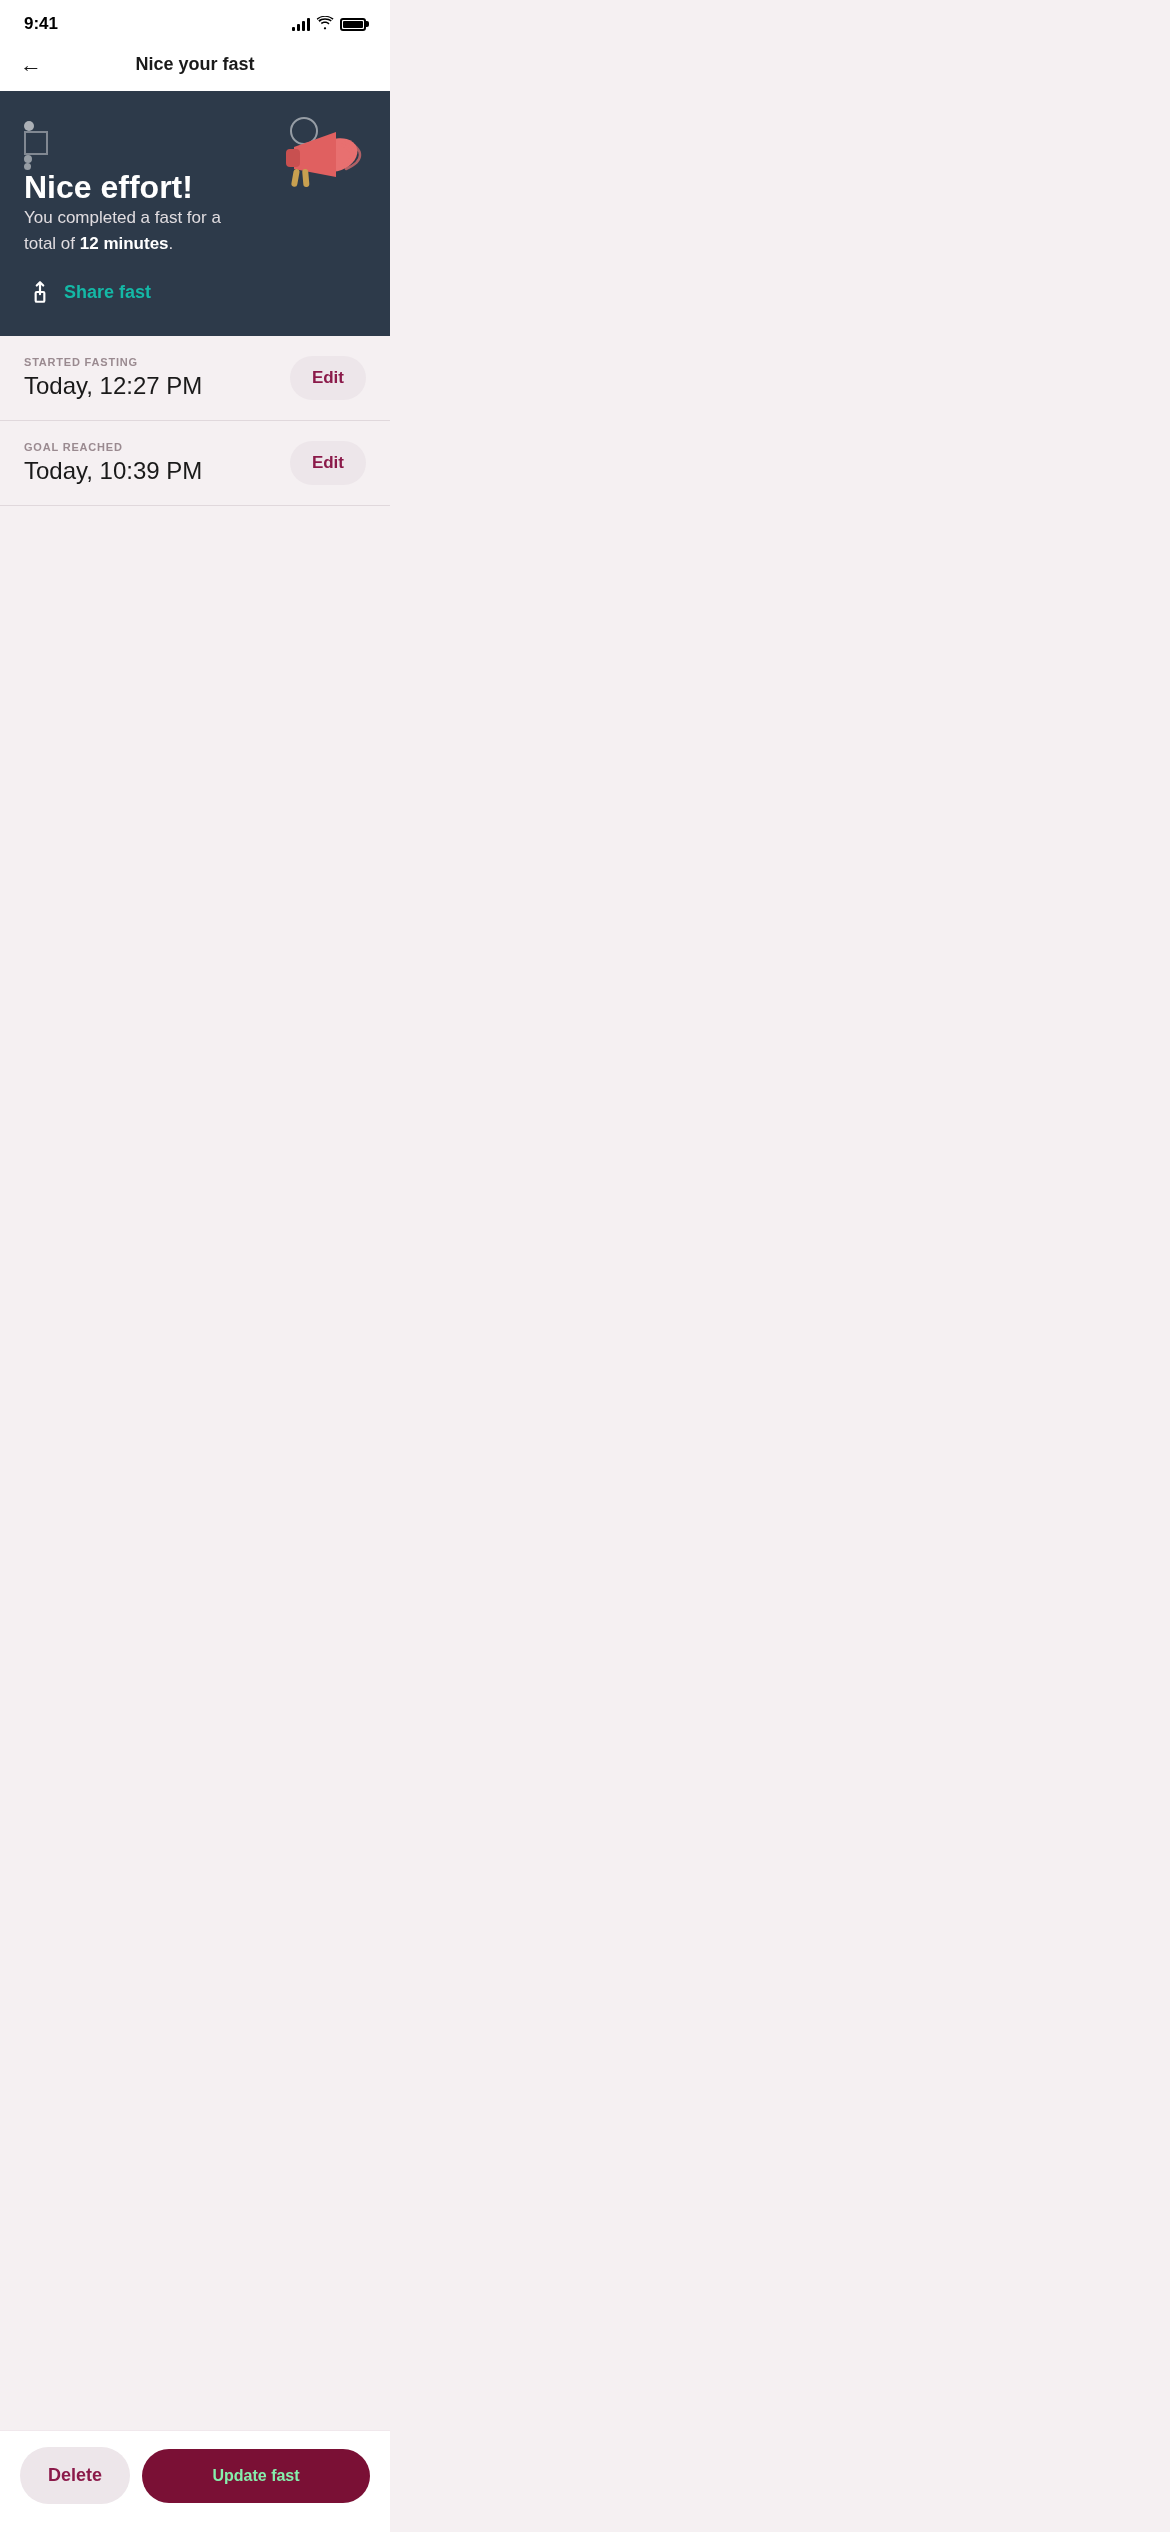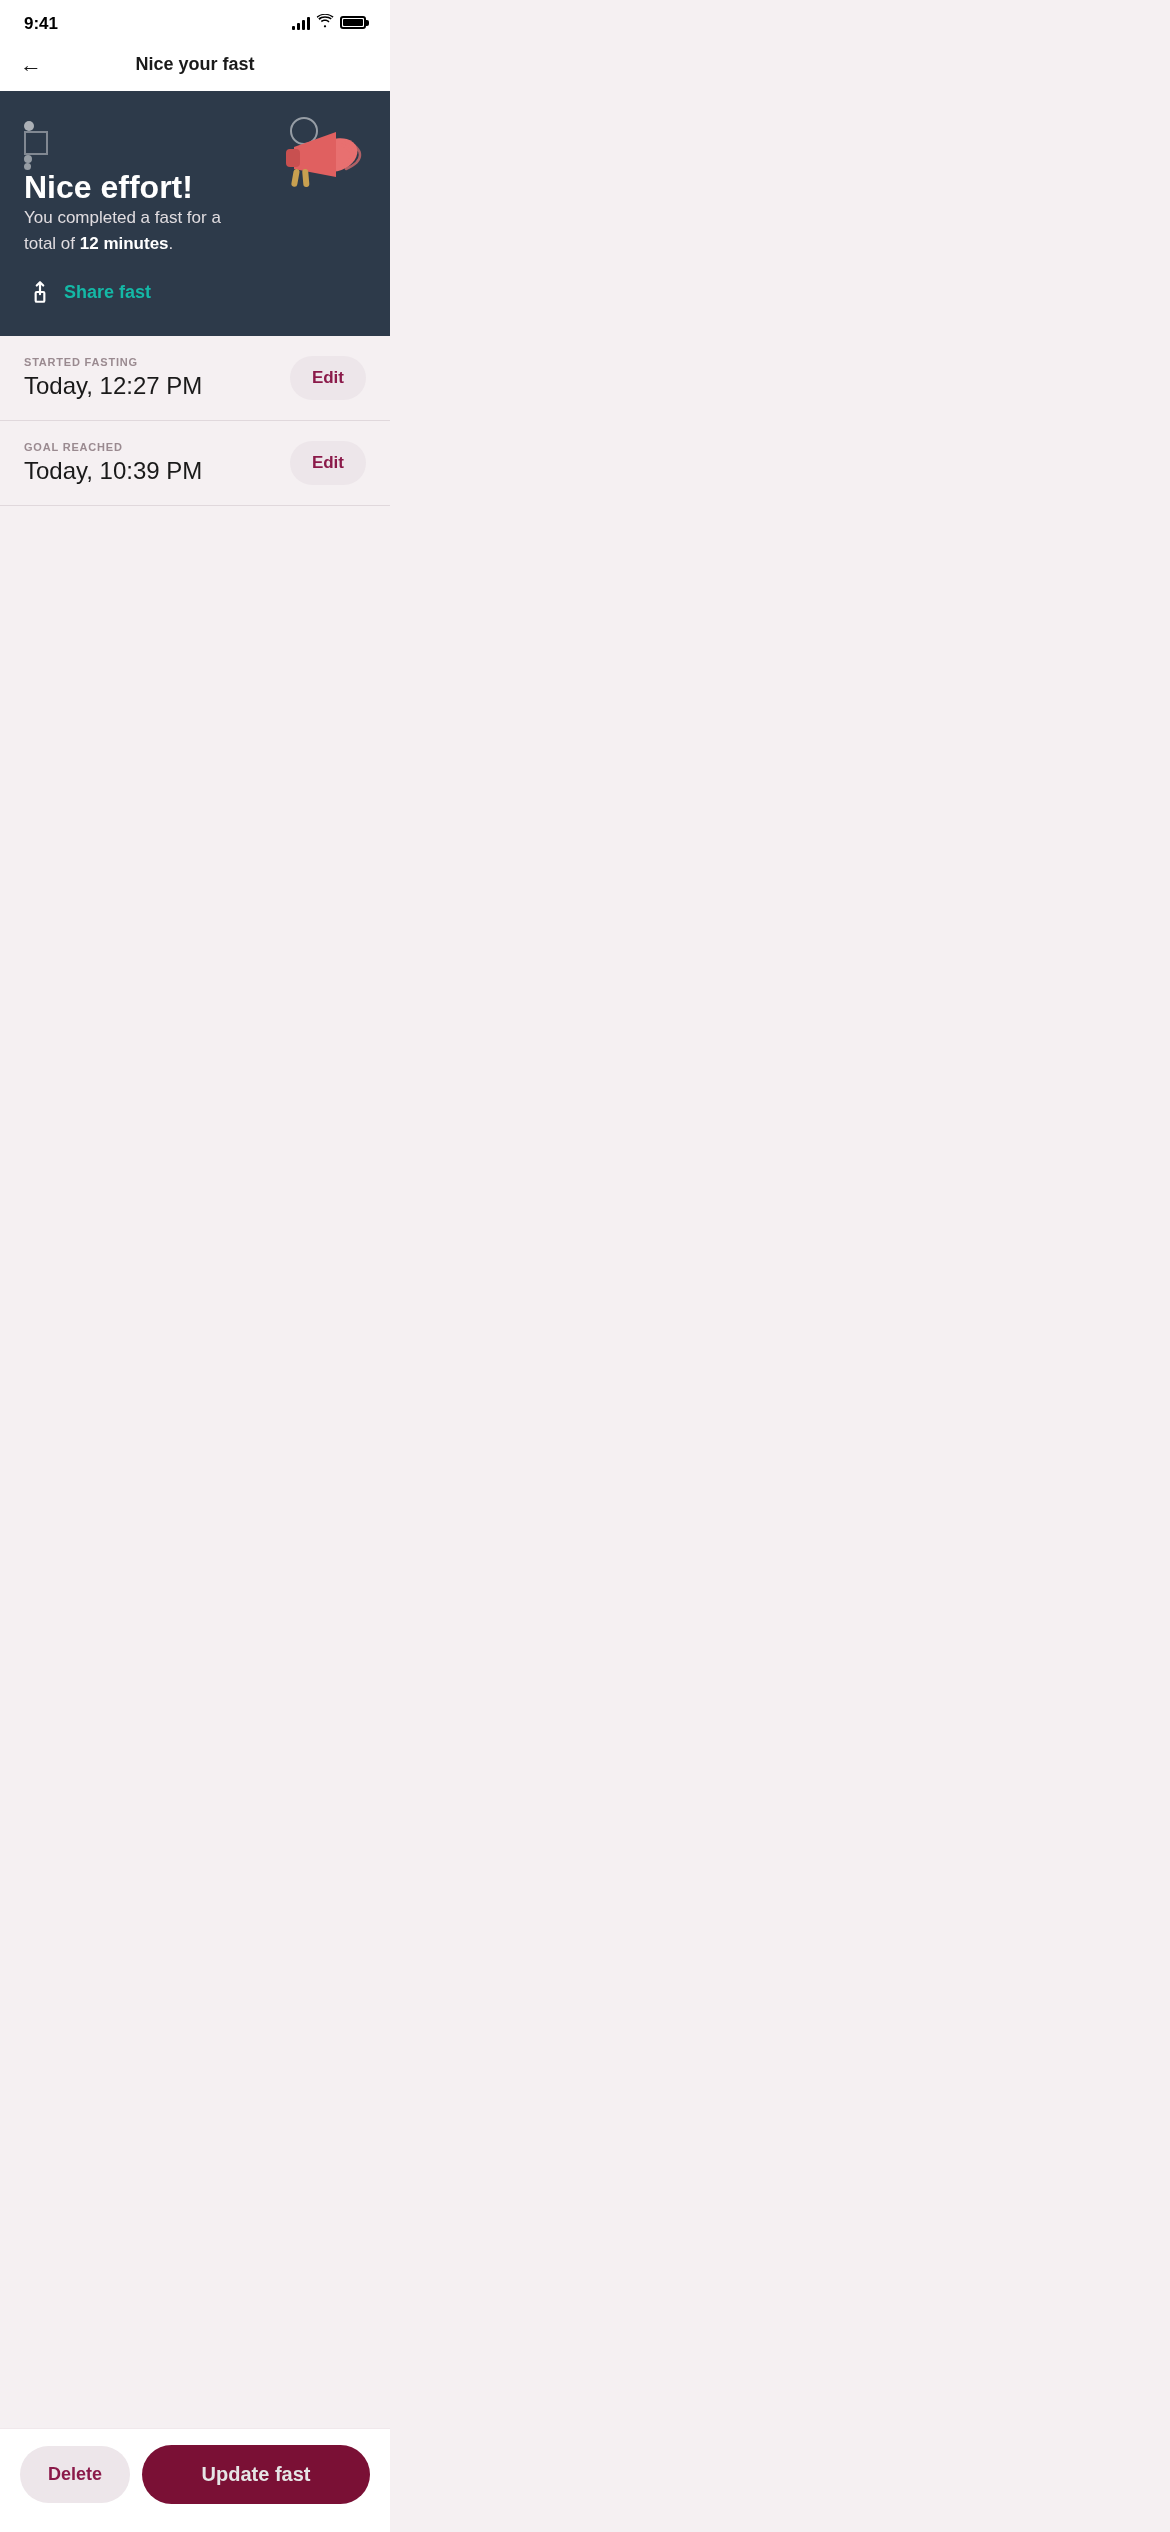--- a/index.html
+++ b/index.html
@@ -11,21 +11,21 @@
       background: #f5f0f2;
       font-family: -apple-system, BlinkMacSystemFont, 'Helvetica Neue', sans-serif;
       overflow-x: hidden;
       position: relative;
     }
 
     
     .status-bar {
       display: flex;
       justify-content: space-between;
-      align-items: flex-start;
+      align-items: center;
       padding: 14px 24px 8px;
       background: #fff;
     }
     .status-time {
       font-size: 17px;
       font-weight: 600;
       color: #000;
     }
     .status-icons {
       display: flex;
@@ -238,23 +238,23 @@
       color: #8b1a4a;
       cursor: pointer;
     }
 
     .update-btn {
       flex: 1;
       background: #7a1035;
       border: none;
       border-radius: 50px;
       padding: 18px;
-      font-size: 20px;
-      font-weight: 700;
-      color: #e5e5e5;
+      font-size: 16px;
+      font-weight: 700;
+      color: #86efac;
       cursor: pointer;
     }
 
     .bottom-spacer {
       height: 100px;
     }
   </style>
 </head>
 <body>
 

